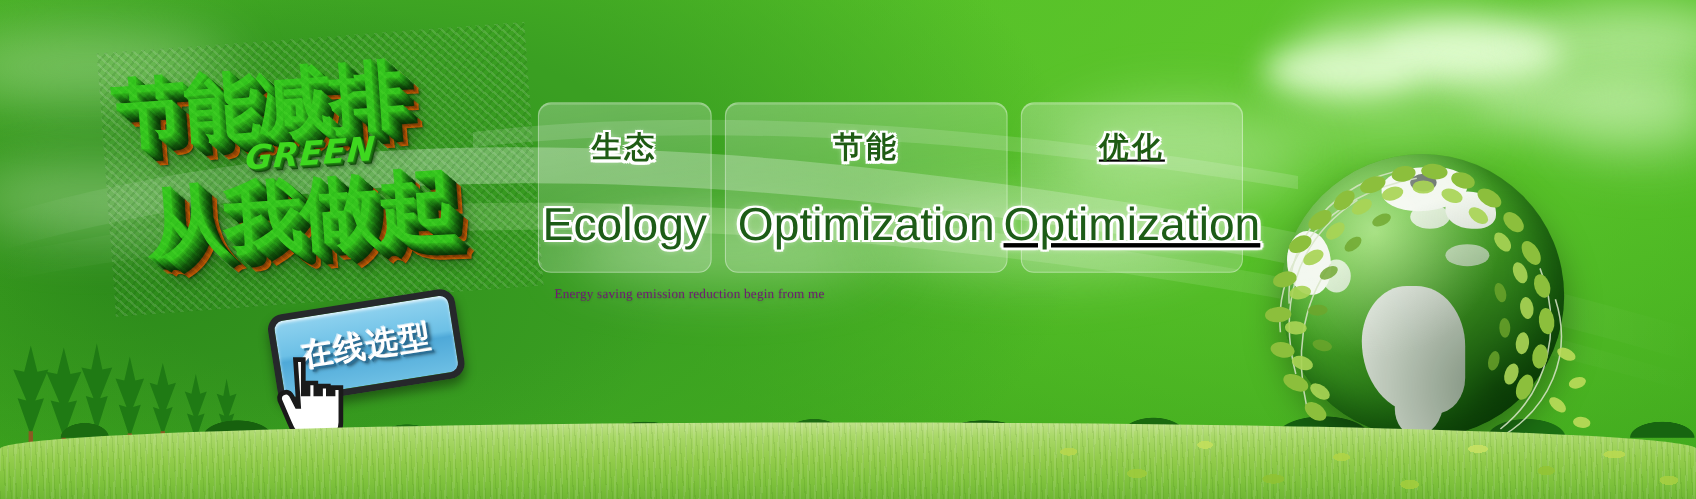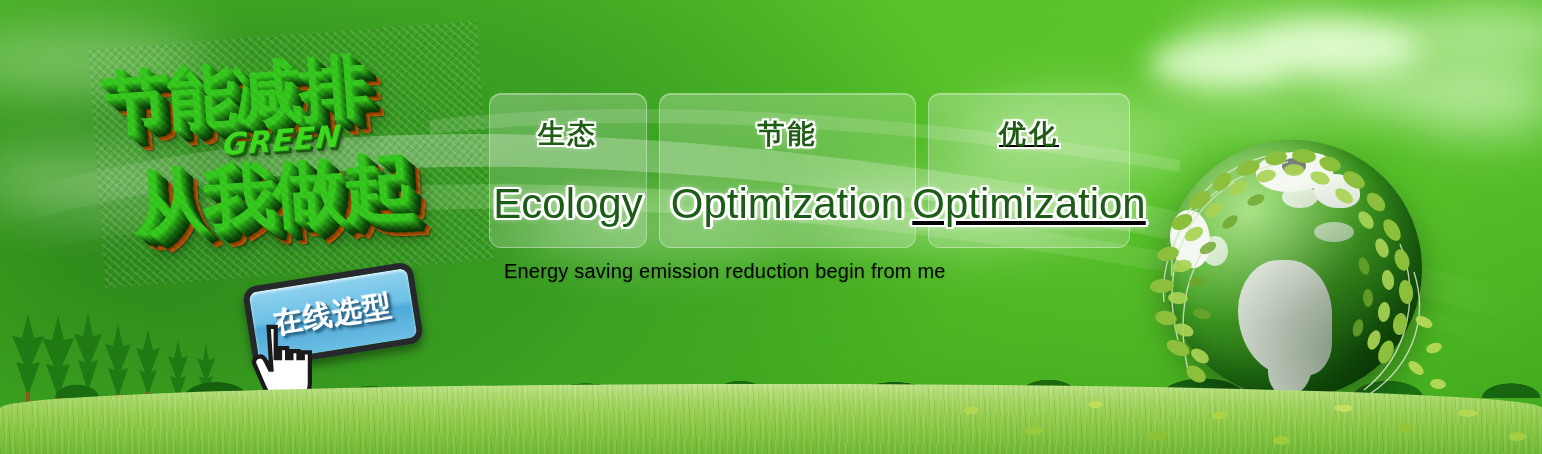--- a/index.html
+++ b/index.html
@@ -123,22 +123,22 @@
     text-shadow:
       -2px -2px 0 #fff, 2px -2px 0 #fff, -2px 2px 0 #fff, 2px 2px 0 #fff,
       -2px 0 0 #fff, 2px 0 0 #fff, 0 -2px 0 #fff, 0 2px 0 #fff,
       -3px 0 0 #fff, 3px 0 0 #fff,
       0 0 7px rgba(255,255,255,.95);
   }
 
   
   .tagline{
     position:absolute;left:504px;top:260px;
-    font-family:Liberation Sans, sans-serif;
-    font-size:20px;color:#000000;letter-spacing:.2px;
+    font-family:Liberation Serif, serif;
+    font-size:12px;color:#701a75;letter-spacing:.2px;
     text-shadow:0 1px 2px rgba(0,0,0,.18);
     white-space:nowrap;
   }
 
   
   .globe-wrap{position:absolute;left:1138px;top:126px;width:308px;height:308px;}
   .globe{
     position:absolute;left:26px;top:14px;width:258px;height:258px;border-radius:50%;
     background:
       radial-gradient(circle at 34% 28%, #7fd44a 0%, #4fae2a 34%, #2f8a1a 66%, #18600f 92%, #0f4a09 100%);

